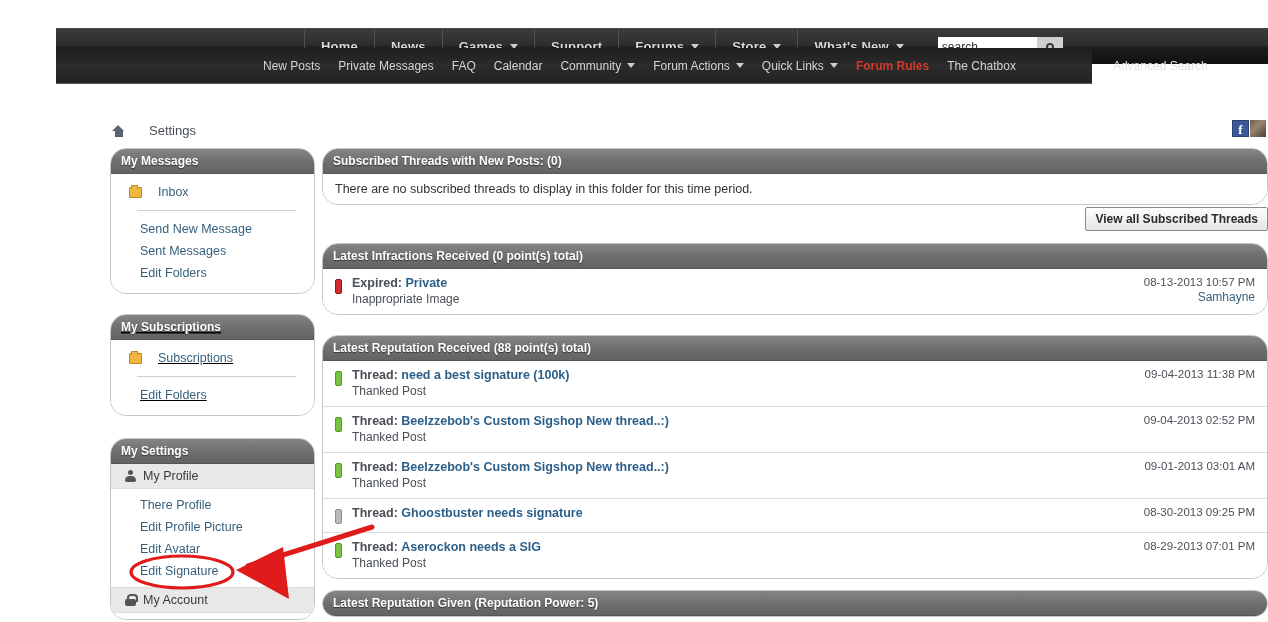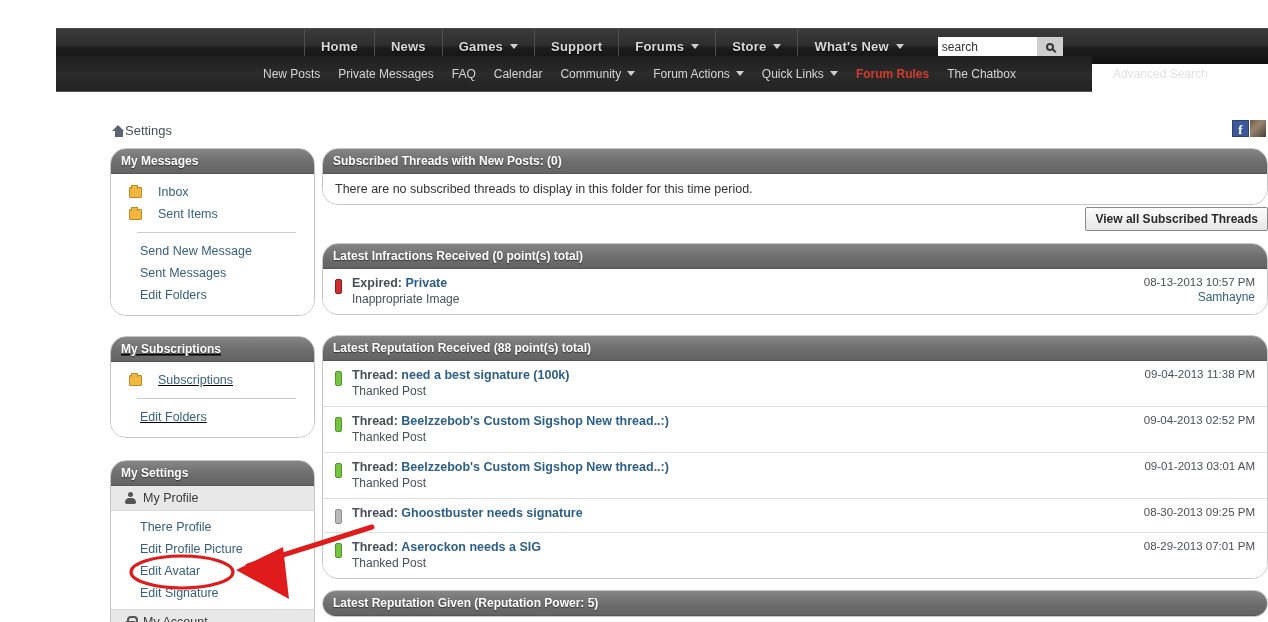--- a/index.html
+++ b/index.html
@@ -25,33 +25,33 @@
   .search-box { display:flex; align-items:center; margin-left:18px; align-self:center; }
   .search-input { width:99px; height:19px; border:0; background:#fff; color:#333;
       font-size:12px; padding:0 4px; font-family:"Liberation Sans", sans-serif; outline:none; }
   .search-btn { width:26px; height:19px; background:#cfcfcf; border:0; display:flex;
       align-items:center; justify-content:center; cursor:pointer; }
   .mag { width:8px; height:8px; border:2px solid #3a3a3a; border-radius:50%; position:relative; }
   .mag:after { content:""; position:absolute; width:2px; height:5px; background:#3a3a3a;
       right:-3px; bottom:-4px; transform:rotate(-45deg); }
 
   
-  .subnav-wrap { position:absolute; left:56px; top:56px; width:1036px; height:36px;
+  .subnav-wrap { position:absolute; left:56px; top:48px; width:1036px; height:36px;
       background: linear-gradient(to bottom, #1e1e1e 0%, #2b2b2b 50%, #232323 100%);
       border-bottom:1px solid #555; }
   .subnav { display:flex; align-items:center; height:100%; padding-left:198px; }
   .sn-item { color:#d4d4d4; font-size:12px; padding:0 9px; white-space:nowrap;
       display:flex; align-items:center; }
   .sn-item.rules { color:#d23b2c; font-weight:bold; }
   .sn-item .caret { margin-left:6px; width:0;height:0; border-left:4px solid transparent;
       border-right:4px solid transparent; border-top:5px solid #cfcfcf; display:inline-block; }
   .sn-adv { color:#e2e2e2; font-size:12px; margin-left:88px; white-space:nowrap; }
 
   
-  .breadcrumb { position:absolute; left:112px; top:123px; display:flex; align-items:center; gap:0; }
+  .breadcrumb { position:absolute; left:112px; top:123px; display:flex; align-items:center; gap:24px; }
   .home-ico { width:13px; height:12px; position:relative; }
   .home-ico:before { content:""; position:absolute; left:0; top:0; width:0;height:0;
       border-left:6.5px solid transparent; border-right:6.5px solid transparent;
       border-bottom:6px solid #5c6370; }
   .home-ico:after { content:""; position:absolute; left:2.5px; top:5px; width:8px; height:7px;
       background:#5c6370; }
   .bc-text { font-size:13px; color:#4a4f57; }
 
   
   .social { position:absolute; right:2px; top:120px; display:flex; align-items:flex-start; }
@@ -215,24 +215,20 @@
 
   <div class="sidebar">
 
     <div class="block">
       <div class="block-head">My Messages</div>
       <div class="sb-body">
         <div class="sb-link">
           <span class="folder"></span>
           <span>Inbox</span>
         </div>
-        <div class="sb-link">
-          <span class="folder"></span>
-          <span>Sent Items</span>
-        </div>
         <div class="sb-sep"></div>
         <div class="sb-link indent">
           <span>Send New Message</span>
         </div>
         <div class="sb-link indent">
           <span>Sent Messages</span>
         </div>
         <div class="sb-link indent">
           <span>Edit Folders</span>
         </div>

